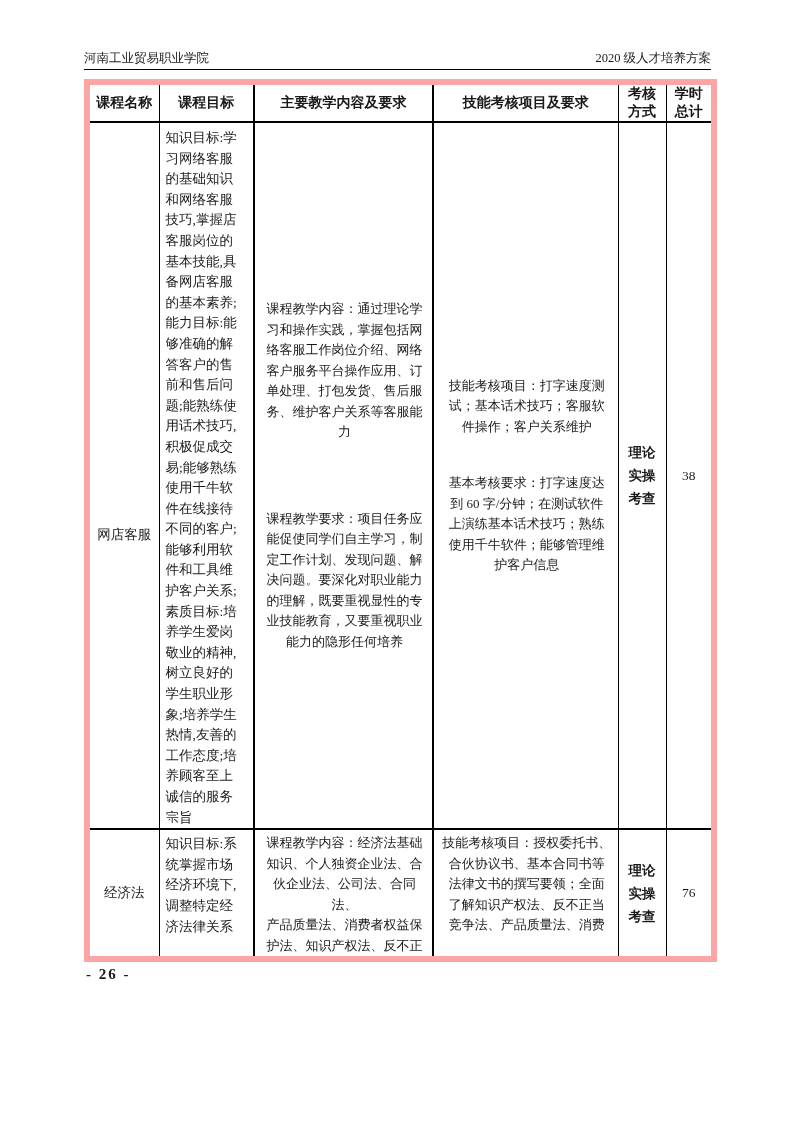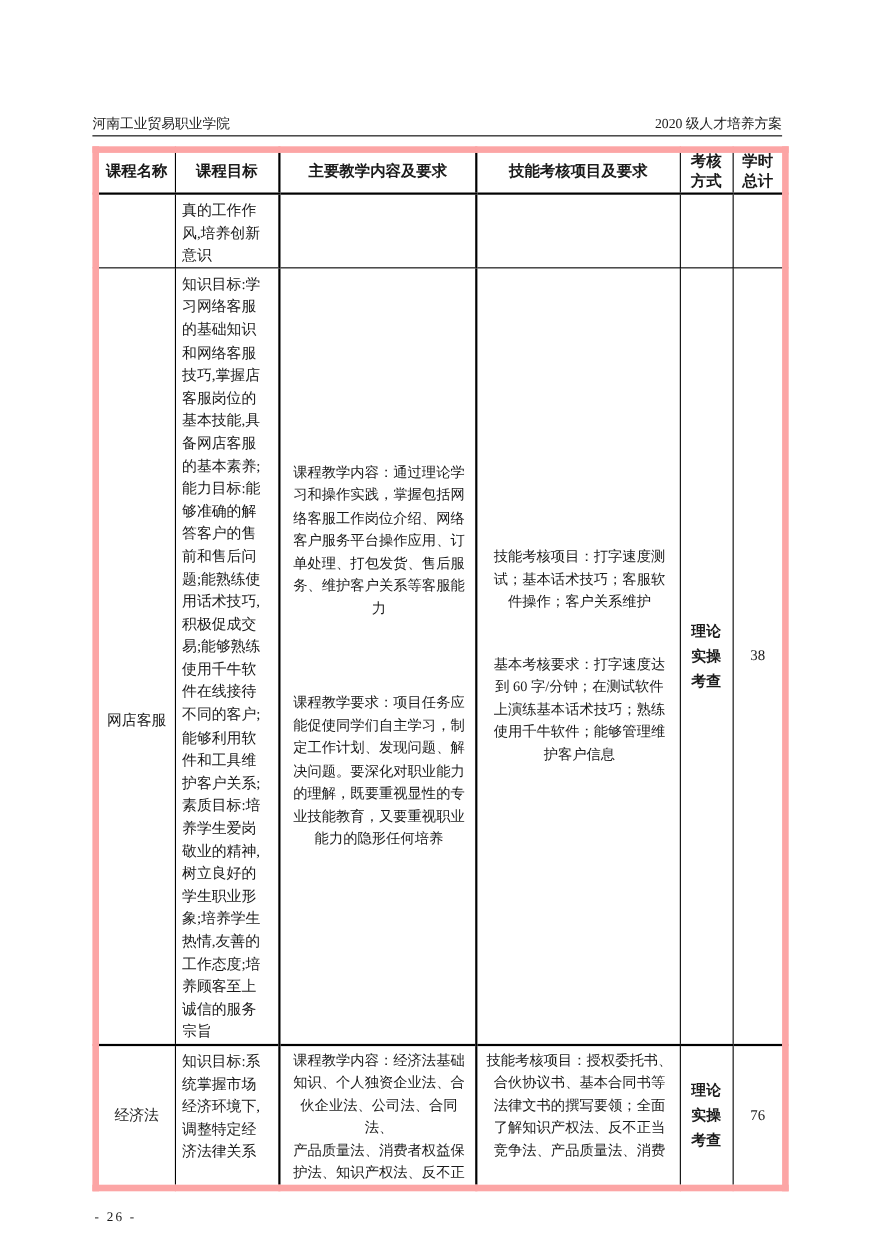--- a/index.html
+++ b/index.html
@@ -14,21 +14,21 @@
     width: 793px; height: 1122px;
     overflow: hidden;
   }
   .content {
     position: absolute;
     left: 84px; top: 0;
     width: 627px;
   }
   
   .page-header {
-    margin-top: 104px;
+    margin-top: 50px;
     display: flex;
     justify-content: space-between;
     align-items: flex-start;
     font-size: 12.5px;
     line-height: 16px;
     padding-bottom: 3px;
     border-bottom: 1px solid #000;
   }
   
   table.course-table {
@@ -98,24 +98,25 @@
   td.hours {
     font-size: 13.5px;
     text-align: center;
   }
 
   tr.row-cont td { height: 64px; }
   tr.row-shop td { height: 705px; }
   tr.row-econ td { height: 112px; }
 
   .page-footer {
-    margin-top: 16px;
+    margin-top: 4px;
     margin-left: 2px;
-    font-size: 12px;
+    font-size: 15px;
     letter-spacing: 2px;
+    font-weight: bold;
   }
 </style>
 </head>
 <body>
 
 <div class="page">
   <div class="content">
 
     <div class="page-header">
       <span>河南工业贸易职业学院</span>
@@ -137,30 +138,20 @@
           <th class="c2">课程目标</th>
           <th class="c3">主要教学内容及要求</th>
           <th class="c4">技能考核项目及要求</th>
           <th class="c5">考核
 方式</th>
           <th class="c6">学时
 总计</th>
         </tr>
       </thead>
       <tbody>
-        <tr class="row-cont">
-          <td class="c1 cname"></td>
-          <td class="c2 obj pre">真的工作作
-风,培养创新
-意识</td>
-          <td class="c3 para"></td>
-          <td class="c4 para"></td>
-          <td class="c5 method"></td>
-          <td class="c6 hours"></td>
-        </tr>
         <tr class="row-shop">
           <td class="c1 cname">
             <span class="shift-down">网店客服</span>
           </td>
           <td class="c2 obj obj2 pre">知识目标:学
 习网络客服
 的基础知识
 和网络客服
 技巧,掌握店
 客服岗位的

